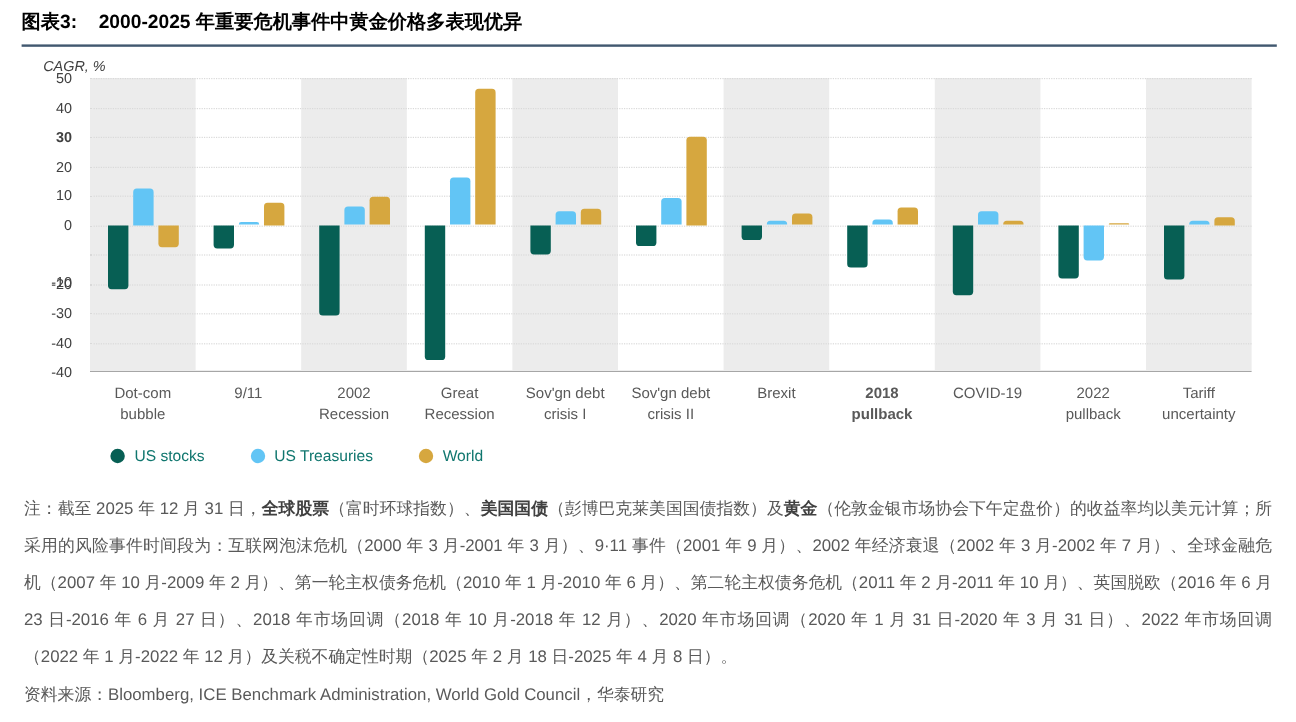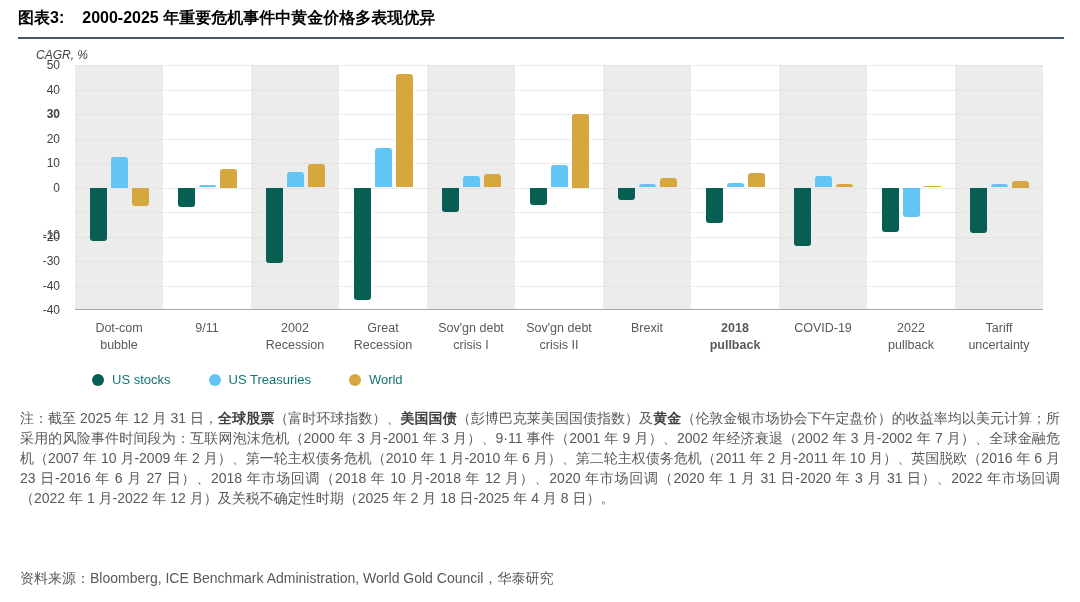--- a/index.html
+++ b/index.html
@@ -48,21 +48,21 @@
   .legend {
     position: absolute; left: 92px; top: 372px;
     display: flex; align-items: center; gap: 38px;
   }
   .legend-item { display: flex; align-items: center; gap: 8px; }
   .legend-dot { width: 12px; height: 12px; border-radius: 50%; }
   .legend-label { font-size: 13px; color: #0f766e; }
 
   .notes {
     position: absolute; left: 20px; right: 20px; top: 408px;
-    font-size: 14px; color: #595959; line-height: 20px;
+    font-size: 14px; color: #595959; line-height: 31px;
     text-align: justify;
   }
   .notes b { color: #404040; }
 
   .source {
     position: absolute; left: 20px; right: 20px; top: 570px;
     font-size: 14px; color: #595959;
   }
 </style>
 </head>

